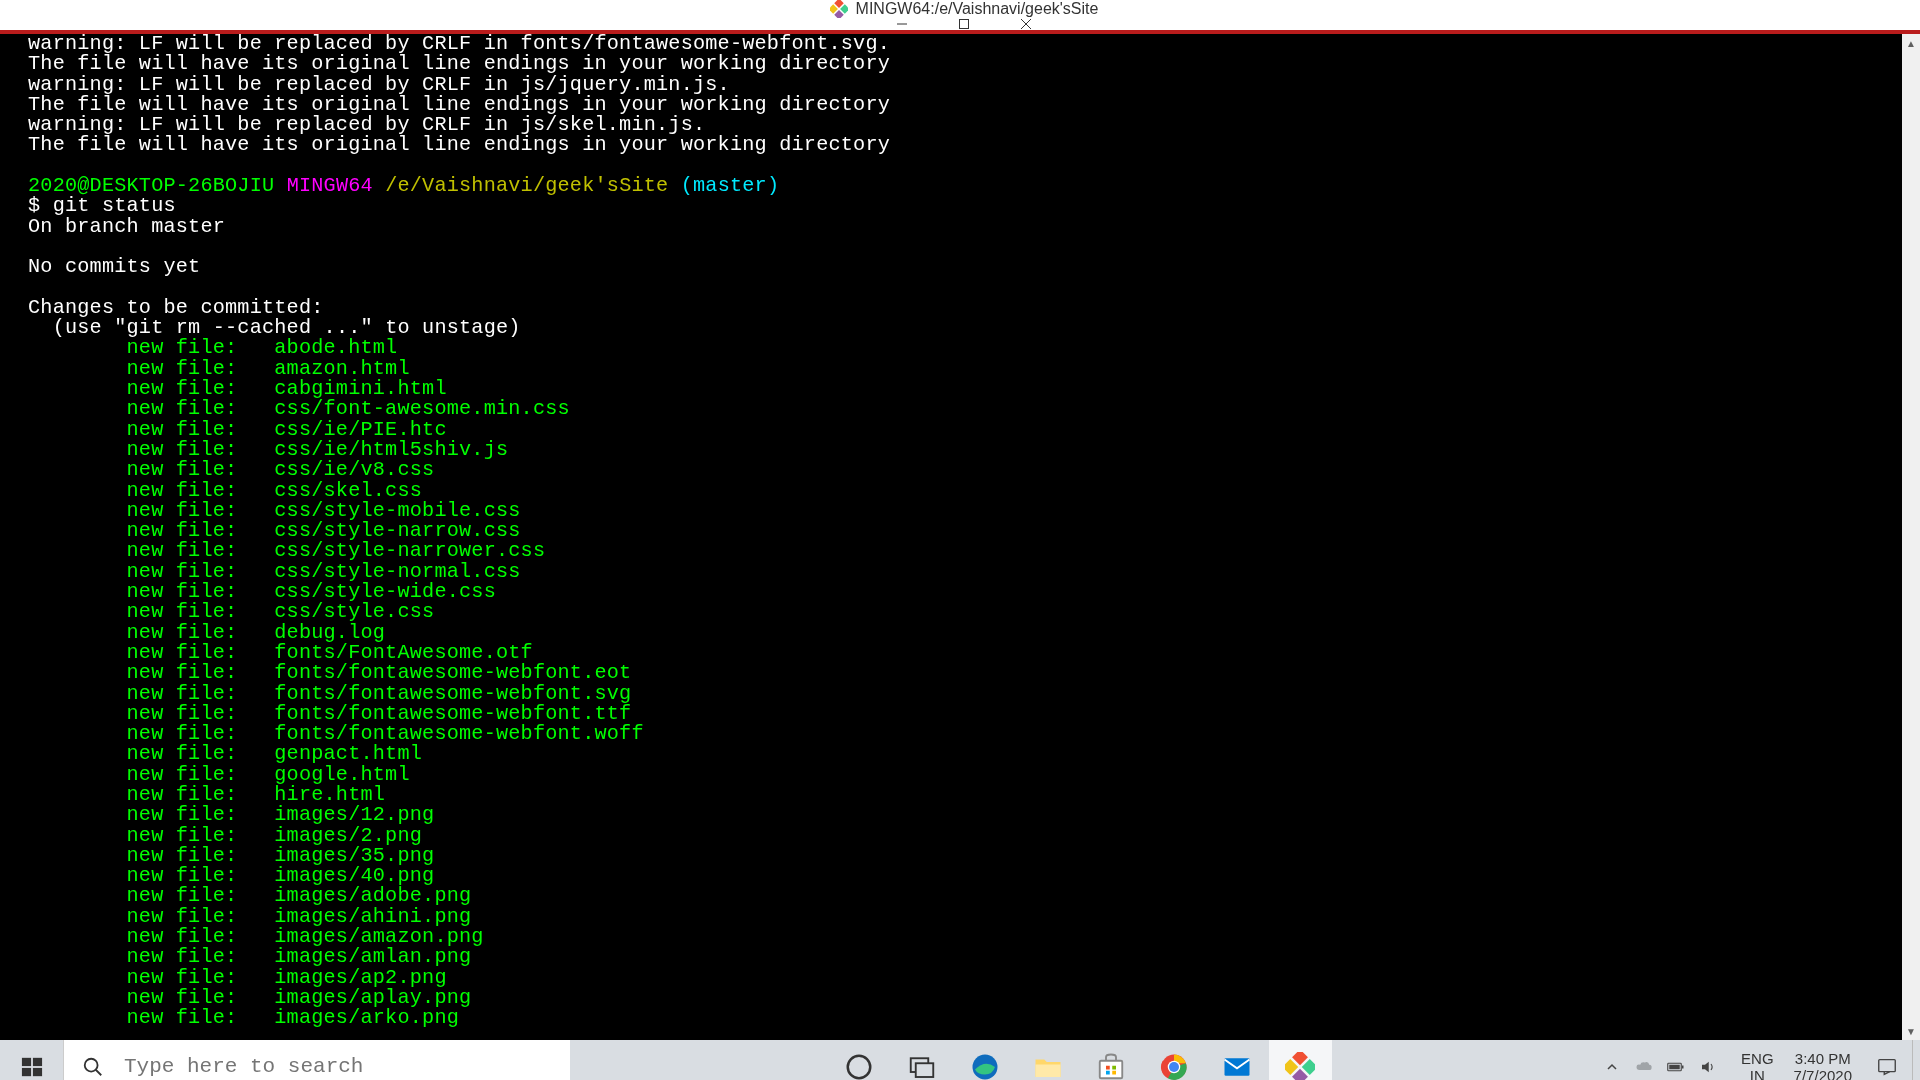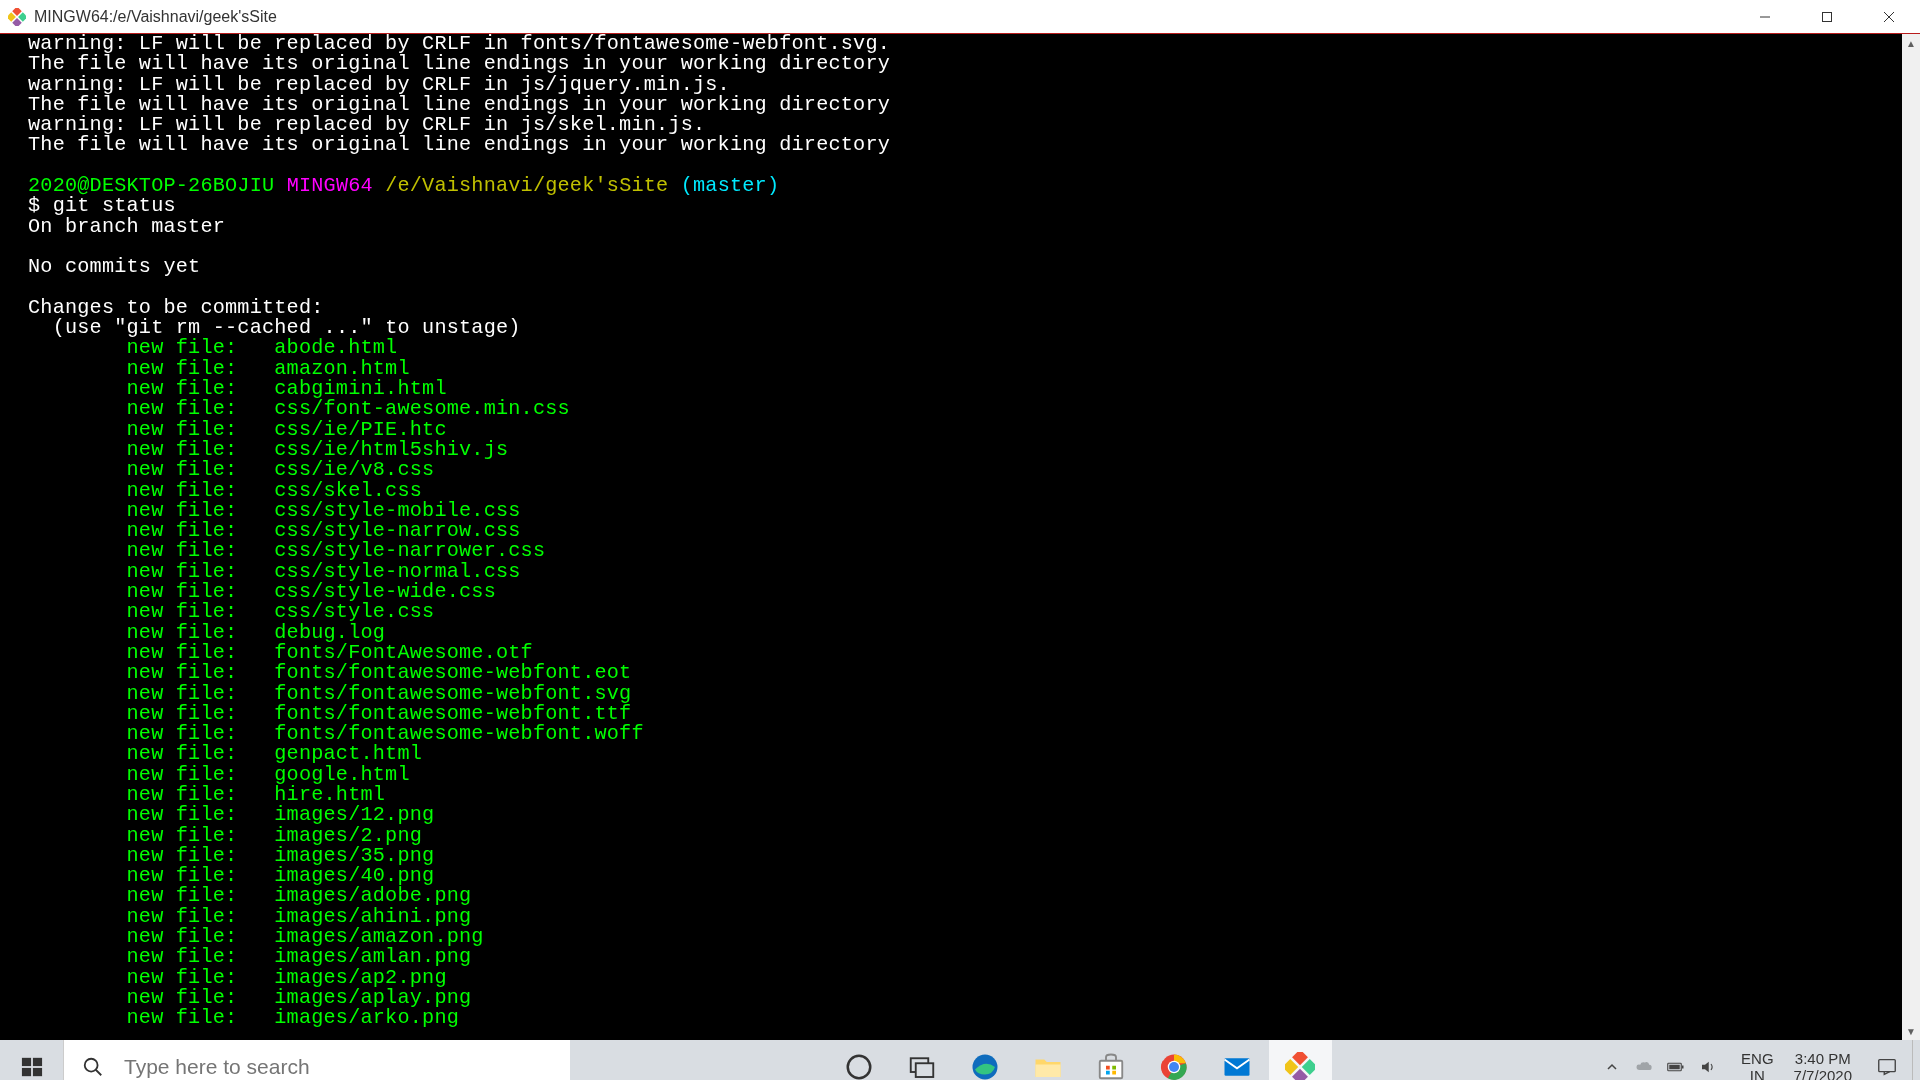--- a/index.html
+++ b/index.html
@@ -1,21 +1,21 @@
 <!DOCTYPE html>
 <html><head>
 <meta charset="utf-8">
 <style>
   * { margin: 0; padding: 0; box-sizing: border-box; }
   html, body { width: 1920px; height: 1080px; overflow: hidden; font-family: "Segoe UI", Arial, sans-serif; background: #000; }
   
   
   .titlebar {
     height: 34px; background: #ffffff; display: flex; align-items: center;
-    padding-left: 8px; justify-content: space-between; border-bottom: 1px solid #b91c1c;
+    padding-left: 8px; justify-content: space-between; border-bottom: 4px solid #b91c1c; flex-direction: column;
   }
   .titlebar-left { display: flex; align-items: center; gap: 8px; }
   .app-icon { width: 18px; height: 18px; }
   .titlebar-title { font-size: 16px; color: #333; }
   .window-controls { display: flex; height: 100%; }
   .win-btn { width: 62px; height: 100%; display: flex; align-items: center; justify-content: center; color: #333; font-size: 14px; }
   
   
   .terminal-wrap { position: relative; height: 1006px; background: #000; }
   .terminal {
@@ -47,21 +47,21 @@
     width: 63px; height: 100%; display: flex; align-items: center; justify-content: center;
   }
   .win-logo { width: 22px; height: 22px; }
   .search-box {
     width: 507px; height: 53px; background: #ffffff; display: flex; align-items: center;
     padding: 0 18px; gap: 20px; border-left: 1px solid #ccc;
   }
   .search-icon { width: 22px; height: 22px; color: #333; flex-shrink:0; }
   .search-input {
     border: none; outline: none; font-size: 21px; color: #777; width: 100%;
-    background: transparent; font-family: Liberation Sans, sans-serif;
+    background: transparent; font-family: Liberation Mono, monospace;
   }
   .taskbar-center { display: flex; align-items: center; height: 100%; }
   .task-icon {
     width: 63px; height: 100%; display: flex; align-items: center; justify-content: center;
     position: relative;
   }
   .task-icon.active { background: #f5f6f8; }
   .task-icon svg, .task-icon .glyph { width: 30px; height: 30px; }
   .taskbar-right { display: flex; align-items: center; height: 100%; gap: 0; padding-right: 0; }
   .tray { display: flex; align-items: center; gap: 14px; padding: 0 14px; color: #444; }

